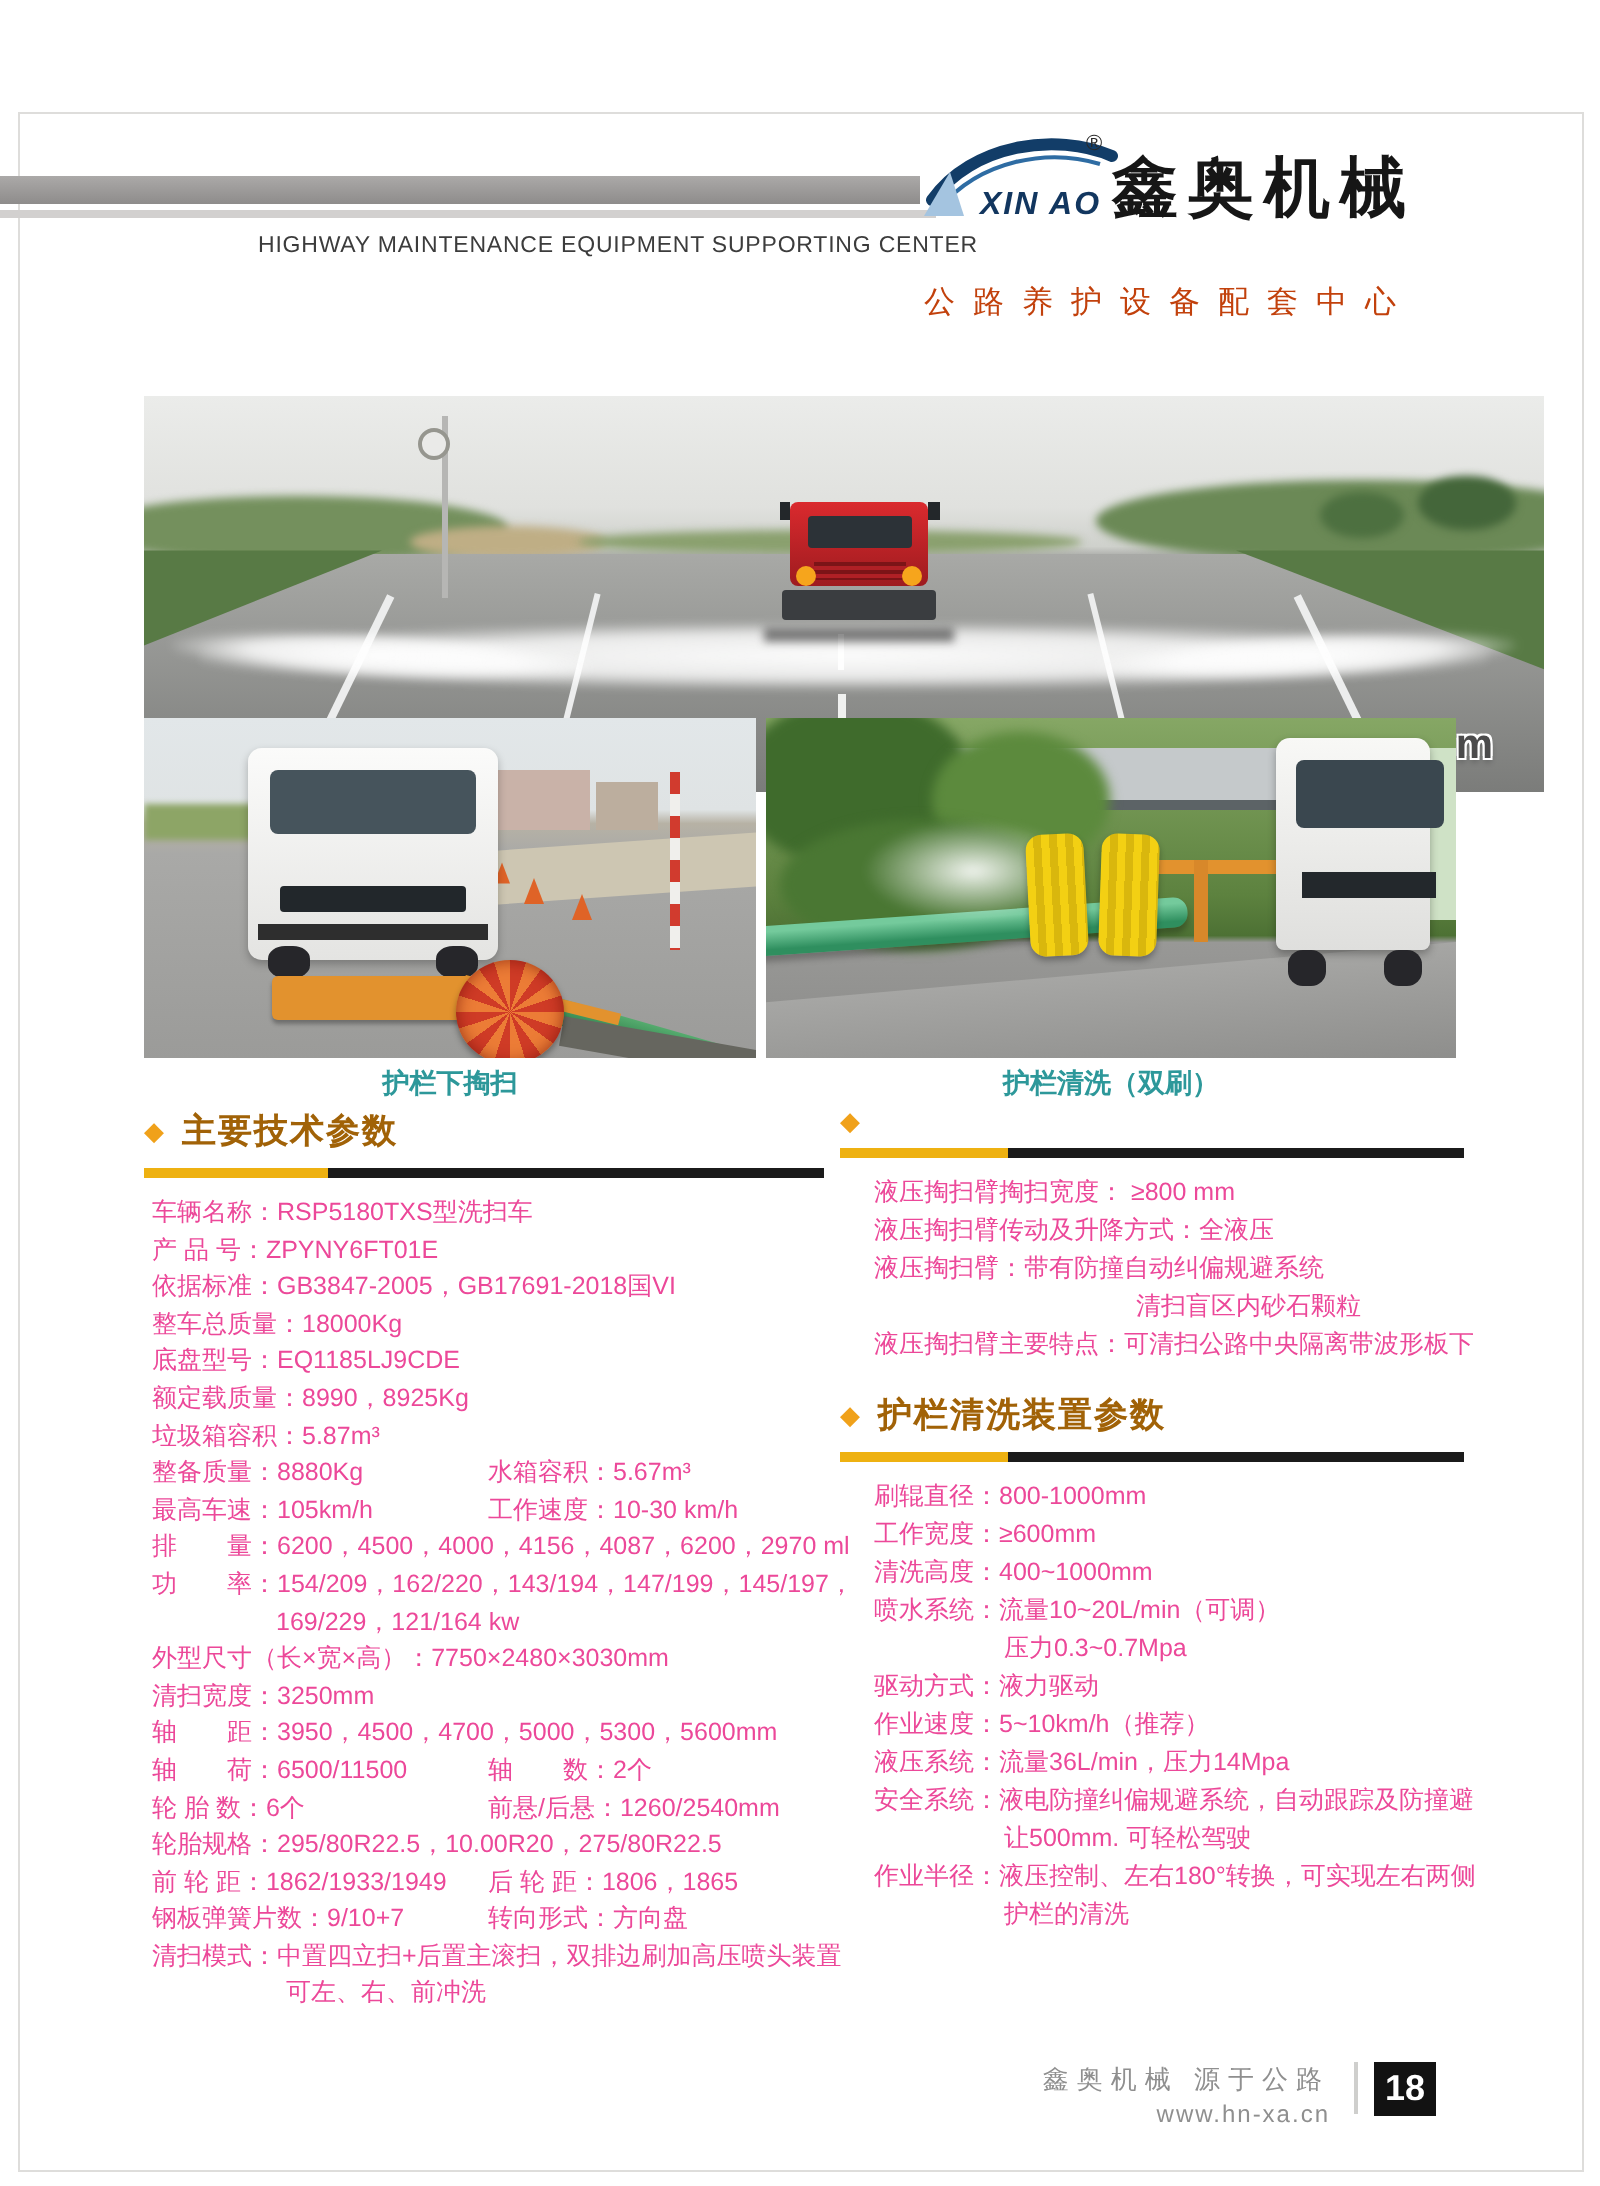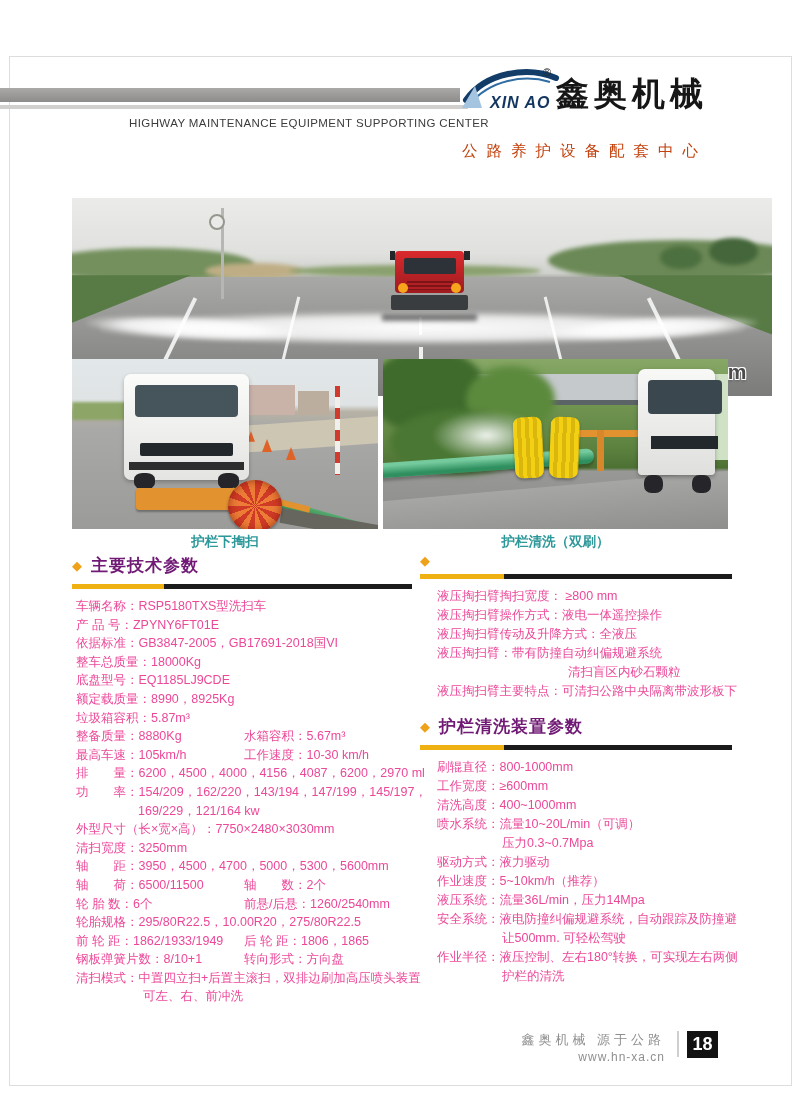--- a/index.html
+++ b/index.html
@@ -103,21 +103,21 @@
   .pbt-wheel{position:absolute;bottom:4%;width:20%;height:14%;border-radius:40%;background:#26262a;}
 
   .caption{position:absolute;top:533px;font-size:13.5px;font-weight:bold;color:#2d989a;text-align:center;}
 
   
   .col{position:absolute;top:554px;}
   .col-left{left:72px;width:340px;}
   .col-right{left:420px;width:312px;}
   .sec-head{display:flex;align-items:center;}
   .diamond{color:#f0a11a;font-size:13px;margin-right:9px;line-height:1;}
-  .sec-title{font-size:17px;font-weight:bold;color:#701a75;letter-spacing:1px;}
+  .sec-title{font-size:17px;font-weight:bold;color:#a16207;letter-spacing:1px;}
   .divider{display:flex;height:5px;margin-top:7px;}
   .divider .y{width:27%;background:#eeb111;}
   .divider .b{flex:1;background:#1b1b1b;}
   .spec-list{margin-top:8px;}
   .spec-line{display:flex;font-size:12.5px;line-height:18.6px;color:#ec4899;
       padding-left:4px;white-space:nowrap;}
   .col-right .spec-line{line-height:19px;padding-left:17px;}
   .spec-line .c1{white-space:pre;}
   .spec-line.two-col .c1{width:50%;}
   .spec-line .c2{white-space:pre;}
@@ -320,21 +320,21 @@
         </div>
         <div class="spec-line">
           <span class="c1">轮胎规格：295/80R22.5，10.00R20，275/80R22.5</span>
           <span class="c2"></span>
         </div>
         <div class="spec-line two-col">
           <span class="c1">前 轮 距：1862/1933/1949</span>
           <span class="c2">后 轮 距：1806，1865</span>
         </div>
         <div class="spec-line two-col">
-          <span class="c1">钢板弹簧片数：8/10+1</span>
+          <span class="c1">钢板弹簧片数：9/10+7</span>
           <span class="c2">转向形式：方向盘</span>
         </div>
         <div class="spec-line">
           <span class="c1">清扫模式：中置四立扫+后置主滚扫，双排边刷加高压喷头装置</span>
           <span class="c2"></span>
         </div>
         <div class="spec-line" style="padding-left: 71px;">
           <span class="c1">可左、右、前冲洗</span>
           <span class="c2"></span>
         </div>
@@ -347,24 +347,20 @@
         <span class="diamond">◆</span>
       </div>
       <div class="divider">
         <div class="y"></div>
         <div class="b"></div>
       </div>
       <div class="spec-list">
 
       <div class="spec-line">
             <span class="c1">液压掏扫臂掏扫宽度： ≥800 mm</span>
-            <span class="c2"></span>
-          </div>
-          <div class="spec-line">
-            <span class="c1">液压掏扫臂操作方式：液电一体遥控操作</span>
             <span class="c2"></span>
           </div>
           <div class="spec-line">
             <span class="c1">液压掏扫臂传动及升降方式：全液压</span>
             <span class="c2"></span>
           </div>
           <div class="spec-line">
             <span class="c1">液压掏扫臂：带有防撞自动纠偏规避系统</span>
             <span class="c2"></span>
           </div>

